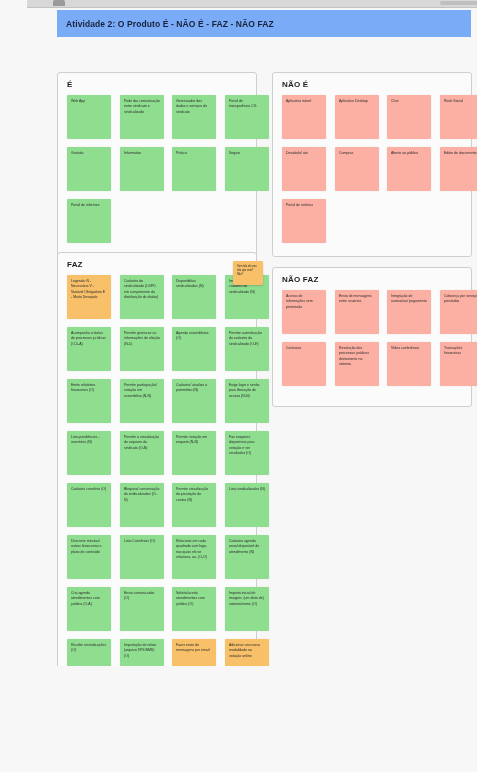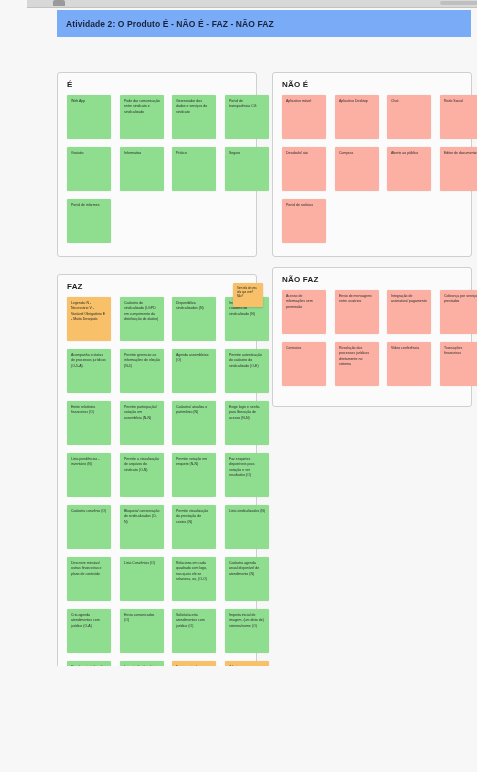--- a/index.html
+++ b/index.html
@@ -154,21 +154,21 @@
         </div>
         <div class="card salmon" style="left: 167px; top: 74px; width: 44px; height: 44px;">
           <span class="txt">Editor de documentos</span>
         </div>
         <div class="card salmon" style="left: 9px; top: 126px; width: 44px; height: 44px;">
           <span class="txt">Portal de notícias</span>
         </div>
       </div>
   </div>
 
-  <div class="panel" id="panel-faz" style="left:30px;top:274px;width:200px;height:495px;">
+  <div class="panel" id="panel-faz" style="left:30px;top:252px;width:200px;height:495px;">
     <div class="panel-title">FAZ</div>
     <div class="cards" id="cards-faz">
         <div class="card orange" style="left: 9px; top: 22px; width: 44px; height: 44px;">
           <span class="txt">Legenda: N - Necessário V - Variável Obrigatório E - Muito Desejado</span>
         </div>
         <div class="card green" style="left: 62px; top: 22px; width: 44px; height: 44px;">
           <span class="txt">Cadastro do sindicalizado (LGPD em cumprimento da distribuição de dados)</span>
         </div>
         <div class="card green" style="left: 114px; top: 22px; width: 44px; height: 44px;">
           <span class="txt">Disponibiliza sindicalizados (N)</span>

